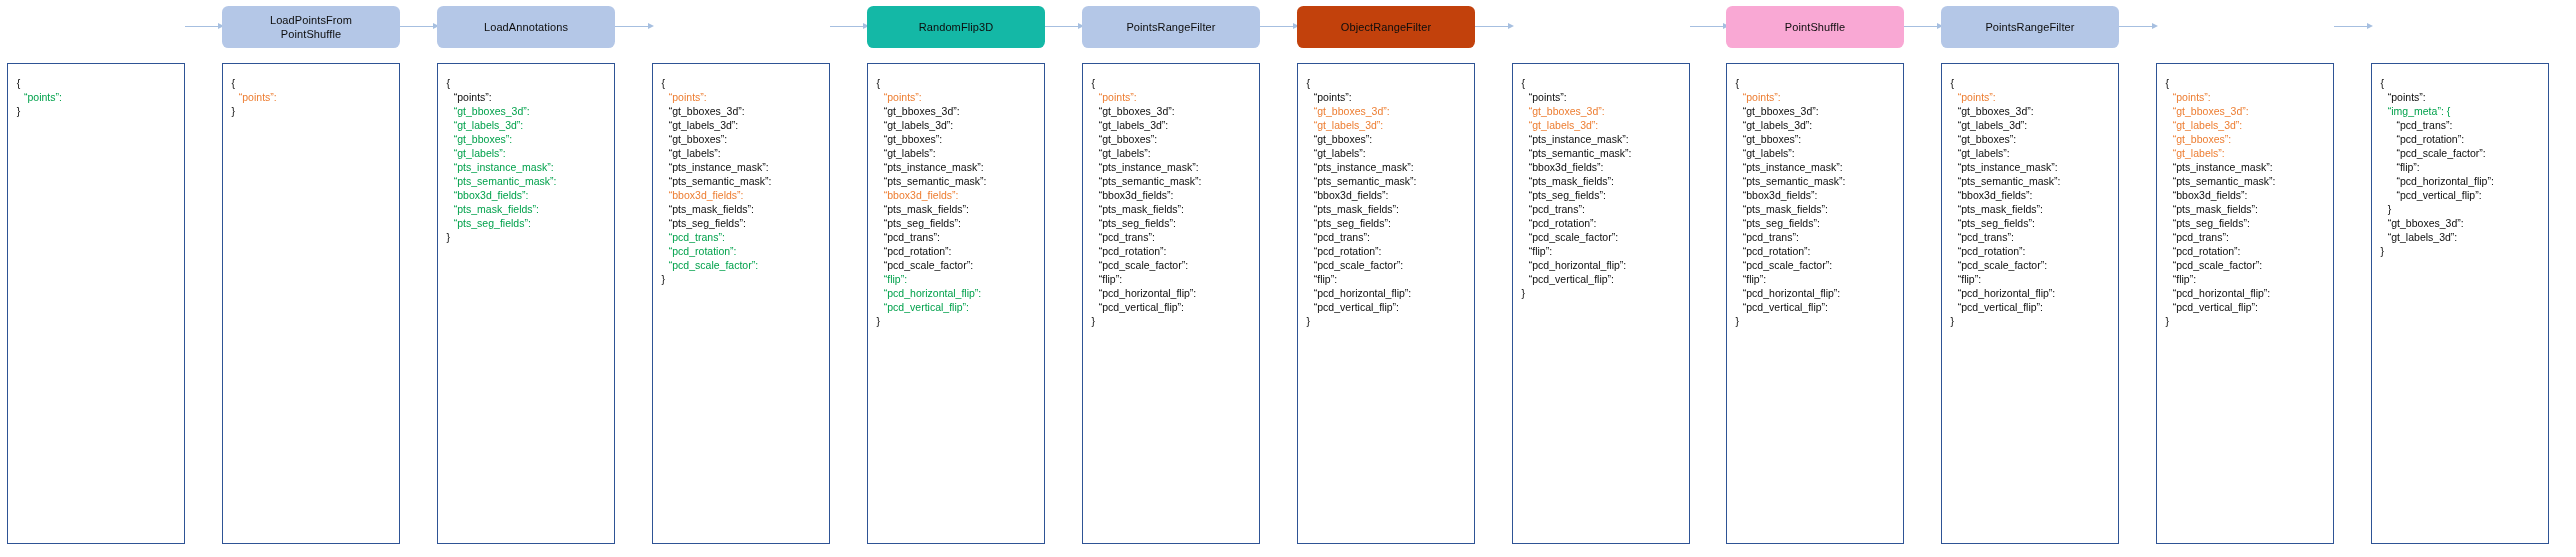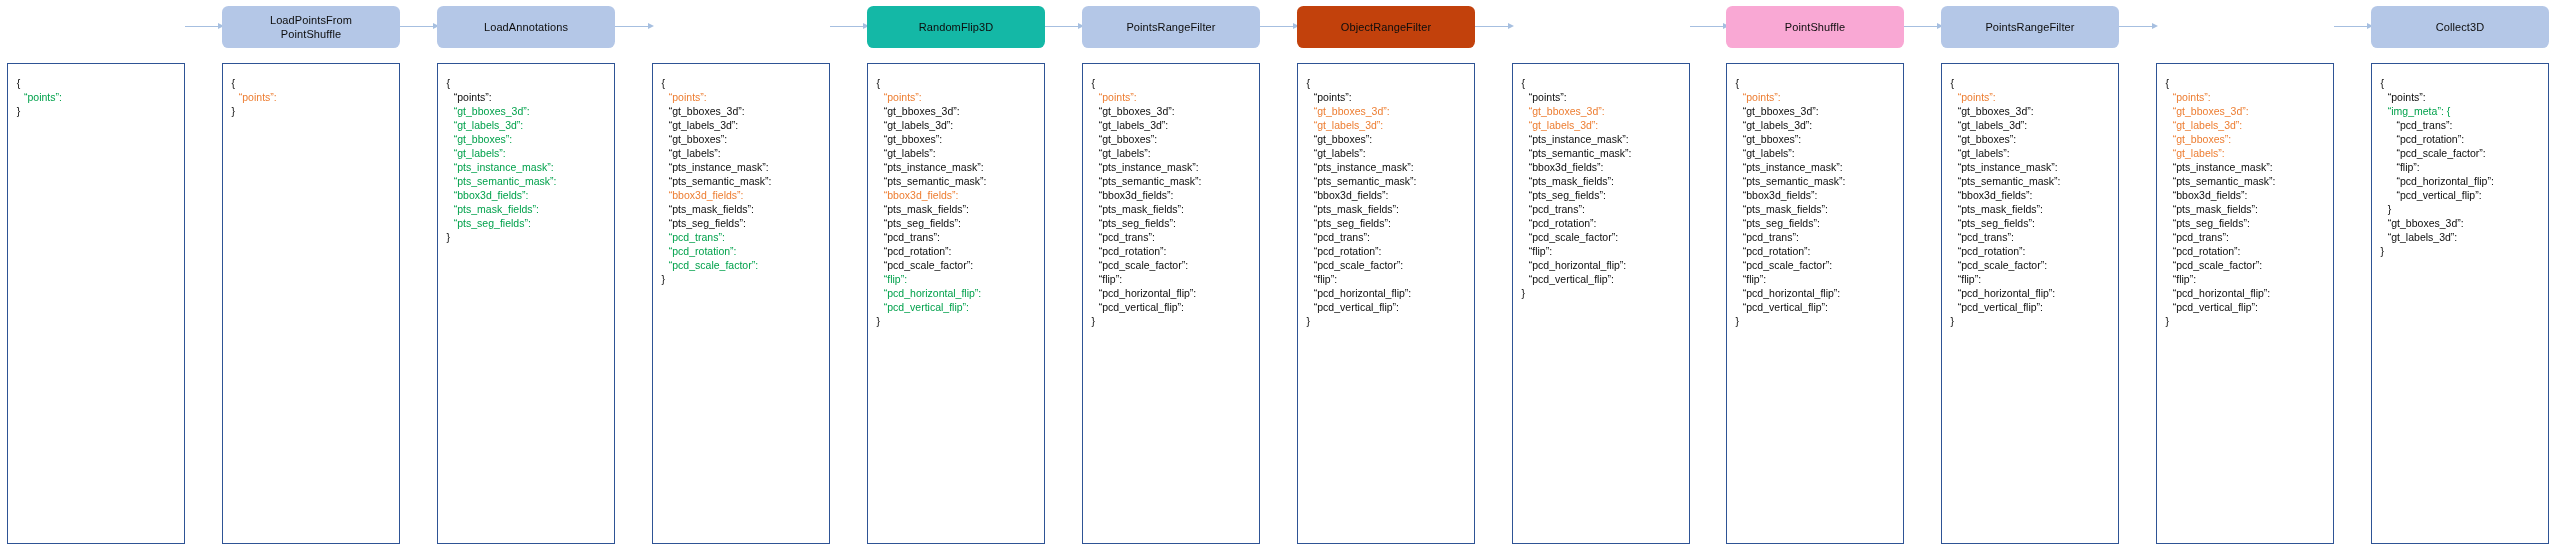--- a/index.html
+++ b/index.html
@@ -222,21 +222,18 @@
     <div class="stage" style="left: 2156px;">
       <div class="arrow">
         <div class="shaft" style="background: rgb(166, 191, 224);"></div>
         <div class="head" style="border-left-color: rgb(166, 191, 224);"></div>
       </div>
       <div class="panel" style="height: 481px; border-color: rgb(46, 83, 149);">
         <div class="code"><span class="ln k-keep" style="padding-left: 0px; color: rgb(13, 13, 13);">{</span><span class="ln k-mod" style="padding-left: 7.2px; color: rgb(237, 125, 49);">“points”:</span><span class="ln k-mod" style="padding-left: 7.2px; color: rgb(237, 125, 49);">“gt_bboxes_3d”:</span><span class="ln k-mod" style="padding-left: 7.2px; color: rgb(237, 125, 49);">“gt_labels_3d”:</span><span class="ln k-mod" style="padding-left: 7.2px; color: rgb(237, 125, 49);">“gt_bboxes”:</span><span class="ln k-mod" style="padding-left: 7.2px; color: rgb(237, 125, 49);">“gt_labels”:</span><span class="ln k-keep" style="padding-left: 7.2px; color: rgb(13, 13, 13);">“pts_instance_mask”:</span><span class="ln k-keep" style="padding-left: 7.2px; color: rgb(13, 13, 13);">“pts_semantic_mask”:</span><span class="ln k-keep" style="padding-left: 7.2px; color: rgb(13, 13, 13);">“bbox3d_fields”:</span><span class="ln k-keep" style="padding-left: 7.2px; color: rgb(13, 13, 13);">“pts_mask_fields”:</span><span class="ln k-keep" style="padding-left: 7.2px; color: rgb(13, 13, 13);">“pts_seg_fields”:</span><span class="ln k-keep" style="padding-left: 7.2px; color: rgb(13, 13, 13);">“pcd_trans”:</span><span class="ln k-keep" style="padding-left: 7.2px; color: rgb(13, 13, 13);">“pcd_rotation”:</span><span class="ln k-keep" style="padding-left: 7.2px; color: rgb(13, 13, 13);">“pcd_scale_factor”:</span><span class="ln k-keep" style="padding-left: 7.2px; color: rgb(13, 13, 13);">“flip”:</span><span class="ln k-keep" style="padding-left: 7.2px; color: rgb(13, 13, 13);">“pcd_horizontal_flip”:</span><span class="ln k-keep" style="padding-left: 7.2px; color: rgb(13, 13, 13);">“pcd_vertical_flip”:</span><span class="ln k-keep" style="padding-left: 0px; color: rgb(13, 13, 13);">}</span></div>
       </div>
     </div>
     <div class="stage" style="left: 2371px;">
-      <div class="node" style="background: rgb(180, 199, 231);">
-        <div class="node-label" style="color: rgb(13, 13, 13);">Collect3D</div>
-      </div>
       <div class="panel" style="height: 481px; border-color: rgb(46, 83, 149);">
         <div class="code"><span class="ln k-keep" style="padding-left: 0px; color: rgb(13, 13, 13);">{</span><span class="ln k-keep" style="padding-left: 7.2px; color: rgb(13, 13, 13);">“points”:</span><span class="ln k-new" style="padding-left: 7.2px; color: rgb(0, 161, 75);">“img_meta”: {</span><span class="ln k-keep" style="padding-left: 15.8px; color: rgb(13, 13, 13);">“pcd_trans”:</span><span class="ln k-keep" style="padding-left: 15.8px; color: rgb(13, 13, 13);">“pcd_rotation”:</span><span class="ln k-keep" style="padding-left: 15.8px; color: rgb(13, 13, 13);">“pcd_scale_factor”:</span><span class="ln k-keep" style="padding-left: 15.8px; color: rgb(13, 13, 13);">“flip”:</span><span class="ln k-keep" style="padding-left: 15.8px; color: rgb(13, 13, 13);">“pcd_horizontal_flip”:</span><span class="ln k-keep" style="padding-left: 15.8px; color: rgb(13, 13, 13);">“pcd_vertical_flip”:</span><span class="ln k-keep" style="padding-left: 7.2px; color: rgb(13, 13, 13);">}</span><span class="ln k-keep" style="padding-left: 7.2px; color: rgb(13, 13, 13);">“gt_bboxes_3d”:</span><span class="ln k-keep" style="padding-left: 7.2px; color: rgb(13, 13, 13);">“gt_labels_3d”:</span><span class="ln k-keep" style="padding-left: 0px; color: rgb(13, 13, 13);">}</span></div>
       </div>
     </div>
   </div>
 
 
 </body></html>

